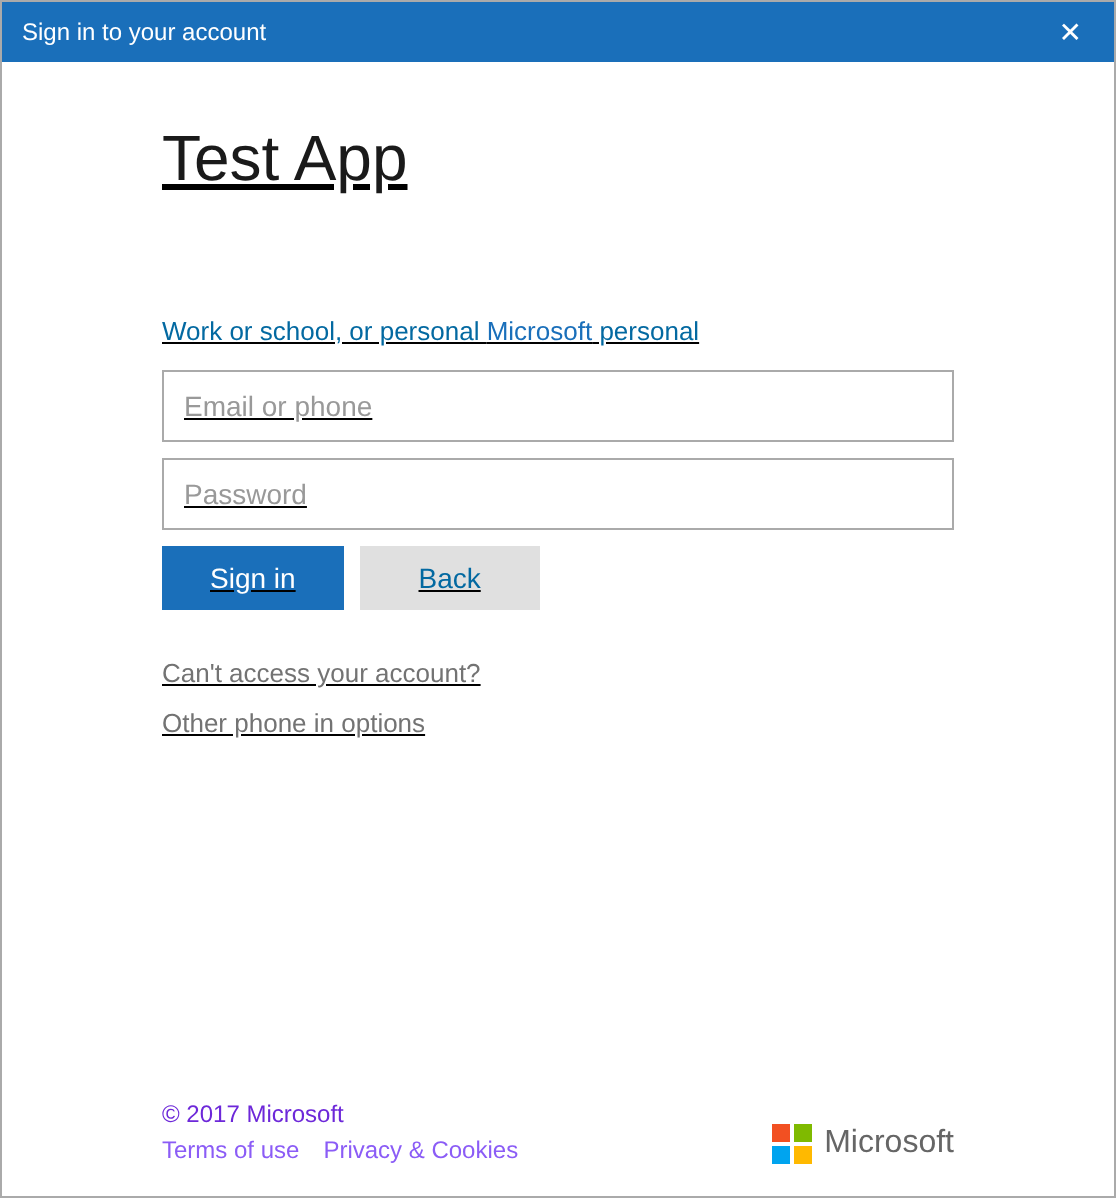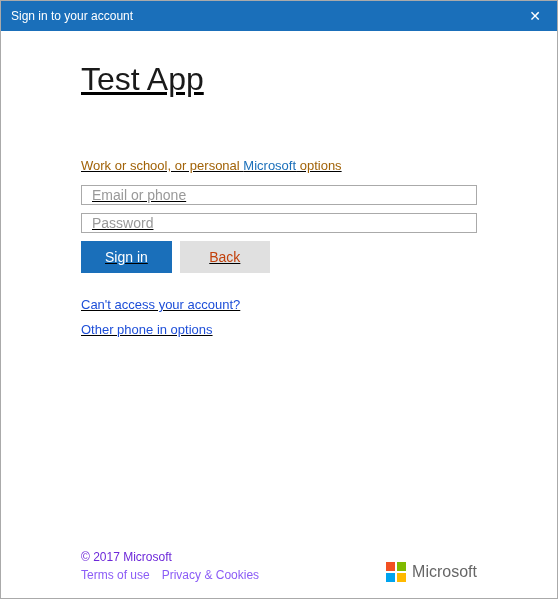--- a/index.html
+++ b/index.html
@@ -64,26 +64,26 @@
       margin-bottom: 60px;
     }
 
     .subtitle {
       font-size: 13px;
       color: #555;
       margin-bottom: 12px;
     }
 
     .subtitle span {
-      color: #a16207;
+      color: #0369a1;
     }
 
     .input-field {
       width: 100%;
-      height: 20px;
+      height: 36px;
       border: 1px solid #aaa;
       padding: 6px 10px;
       font-size: 14px;
       color: #333;
       outline: none;
       margin-bottom: 8px;
       background: #fff;
     }
 
     .input-field::placeholder {
@@ -101,30 +101,30 @@
       color: #fff;
       border: none;
       padding: 8px 24px;
       font-size: 14px;
       cursor: pointer;
       min-width: 90px;
     }
 
     .btn-back {
       background: #e0e0e0;
-      color: #c2410c;
+      color: #0369a1;
       border: none;
       padding: 8px 24px;
       font-size: 14px;
       cursor: pointer;
       min-width: 90px;
     }
 
     .link {
-      color: #1d4ed8;
+      color: #737373;
       font-size: 13px;
       text-decoration: none;
       cursor: pointer;
       margin-bottom: 8px;
       display: inline-block;
     }
 
     .footer {
       margin-top: auto;
       padding: 10px 80px 16px 80px;
@@ -200,21 +200,21 @@
   <div class="title-bar">
     <span class="title-bar-text">Sign in to your account</span>
     <button class="title-bar-close">✕</button>
   </div>
 
   <div class="content">
 
     <h1 class="app-title">Test App</h1>
 
     <p class="subtitle">
-      <span>Work or school, or personal </span><span style="color:#1a6fba">Microsoft</span><span> options</span>
+      <span>Work or school, or personal </span><span style="color:#1a6fba">Microsoft</span><span> personal</span>
     </p>
 
     <input class="input-field" type="text" placeholder="Email or phone" style="">
 
     <input class="input-field" type="password" placeholder="Password" style="">
 
     <div class="buttons-row">
       <button class="btn-signin">Sign in</button>
       <button class="btn-back">Back</button>
     </div>

